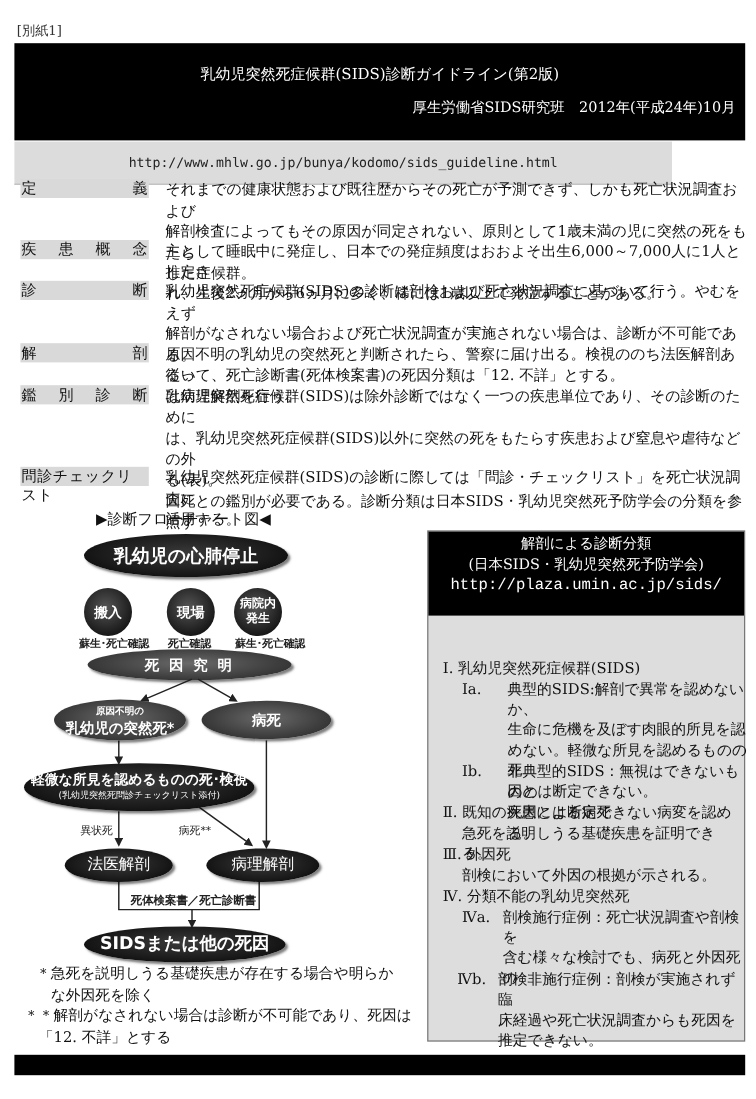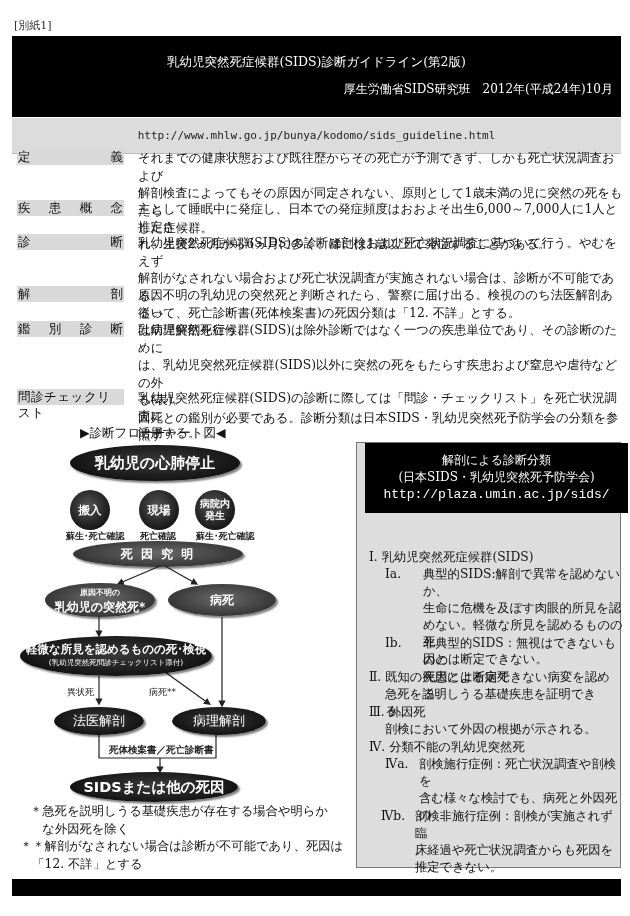--- a/index.html
+++ b/index.html
@@ -3,42 +3,42 @@
 <meta charset="utf-8">
 <style>
   html, body { margin:0; padding:0; background:#fff; }
   body { width:630px; height:916px; position:relative; overflow:hidden;
          font-family:"DejaVu Serif","Liberation Serif",serif; color:#111; }
   .abs { position:absolute; }
   .tag { left:14px; top:18px; font-size:11px; color:#333; }
   .header { left:12px; top:36px; width:609px; height:81px; background:#000; color:#fff; }
   .header .title { position:absolute; left:0; right:0; top:18px; text-align:center; font-size:12.5px; }
   .header .meta { position:absolute; right:8px; top:45px; font-size:12px; }
-  .urlbar { left:12px; top:118px; width:609px; height:35px; background:#dcdcdc; border-bottom:1px solid #bbb;
+  .urlbar { left:12px; top:118px; width:548px; height:35px; background:#dcdcdc; border-bottom:1px solid #bbb;
             font-family:"DejaVu Sans Mono","Liberation Mono",monospace; font-size:11px; text-align:center; line-height:35px; color:#222;}
   .defs { left:17px; top:149px; width:605px; }
   .row { position:absolute; left:0; width:605px; }
   .lbl { position:absolute; left:0; width:107px; height:16px; background:#d9d9d9; font-size:12.5px; line-height:16px;
          display:flex; justify-content:space-between; padding:0 1px; box-sizing:border-box; }
   .lbl.tight { justify-content:flex-start; letter-spacing:0.5px; }
   .txt { position:absolute; left:121px; width:485px; font-size:12.4px; line-height:17.5px; }
   .flowtitle { left:80px; top:425px; font-size:12.5px; }
   .ell { position:absolute; border-radius:50%; color:#fff; text-align:center;
          font-family:"DejaVu Sans","Liberation Sans",sans-serif; font-weight:bold;
          background:radial-gradient(ellipse at 50% 45%, #3a3a3a 0%, #1a1a1a 60%, #000 100%);
          box-shadow:2px 2px 2px rgba(0,0,0,0.5); }
   .ell.gray { background:radial-gradient(ellipse at 50% 45%, #6a6a6a 0%, #3e3e3e 60%, #222 100%); }
   .circ { position:absolute; width:40px; height:40px; border-radius:50%; color:#fff; text-align:center;
           font-family:"DejaVu Sans","Liberation Sans",sans-serif; font-weight:bold; font-size:11.5px;
           background:radial-gradient(circle at 45% 40%, #555 0%, #222 60%, #000 100%); }
   .small { position:absolute; font-family:"DejaVu Sans","Liberation Sans",sans-serif; font-size:9px; font-weight:bold; color:#222; }
   .notes { position:absolute; font-size:12.3px; line-height:17.5px; }
   .panel { left:356px; top:442px; width:265px; height:426px; background:#dddddd; border:1px solid #777; box-sizing:border-box; }
-  .panel .ph { position:absolute; left:8px; top:0; width:263px; height:70px; background:#000; color:#fff; text-align:center;
-               font-size:12px; line-height:17px; padding-top:9px; box-sizing:border-box; }
+  .panel .ph { position:absolute; left:0; top:0; width:263px; height:70px; background:#000; color:#fff; text-align:center;
+               font-size:12px; line-height:17px; padding-top:2px; box-sizing:border-box; }
   .panel .ph .u { font-family:Liberation Mono, monospace; font-size:13px; }
   .cls { position:absolute; font-size:12.3px; line-height:17px; }
   .footer { left:12px; top:879px; width:609px; height:17px; background:#000; }
 </style>
 </head>
 <body>
 
 <div class="abs tag">[別紙1]</div>
 
 <div class="abs header">

